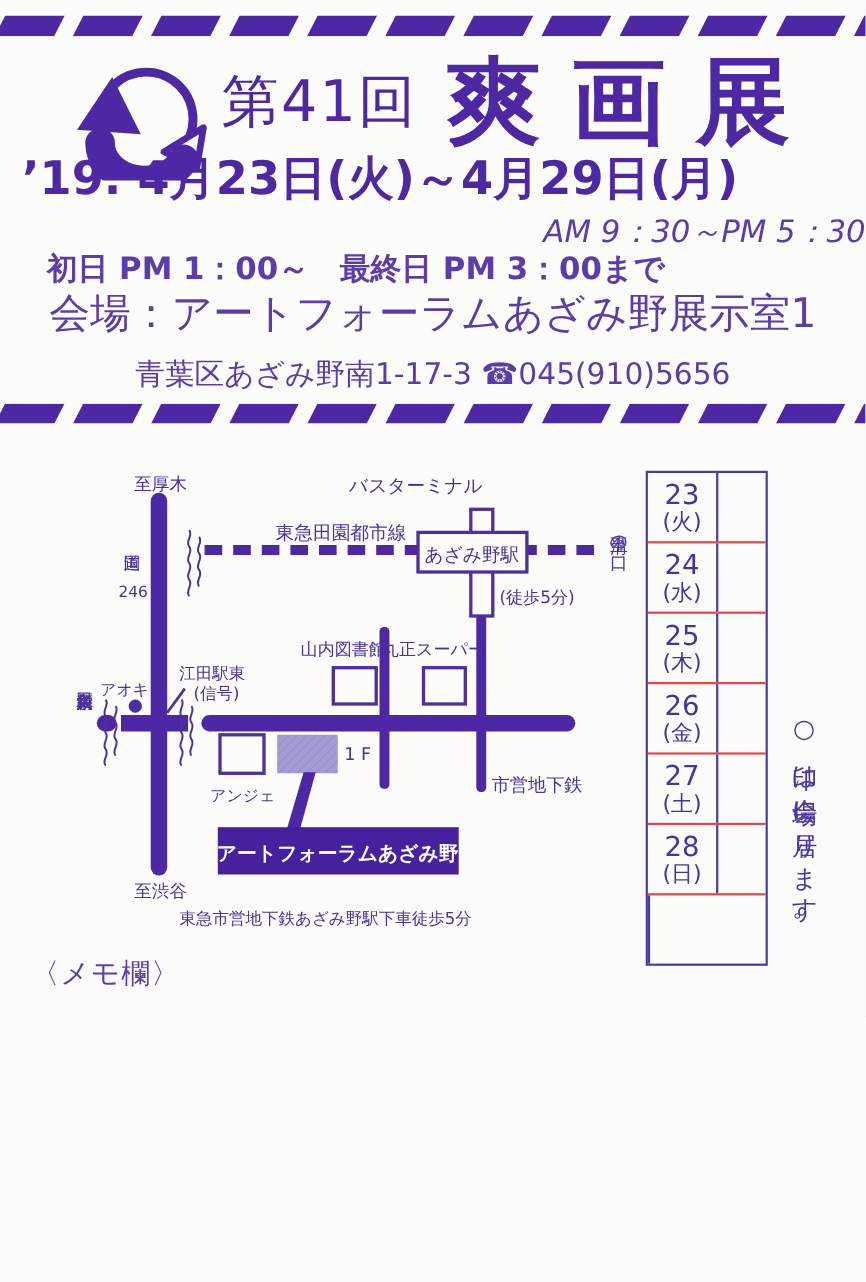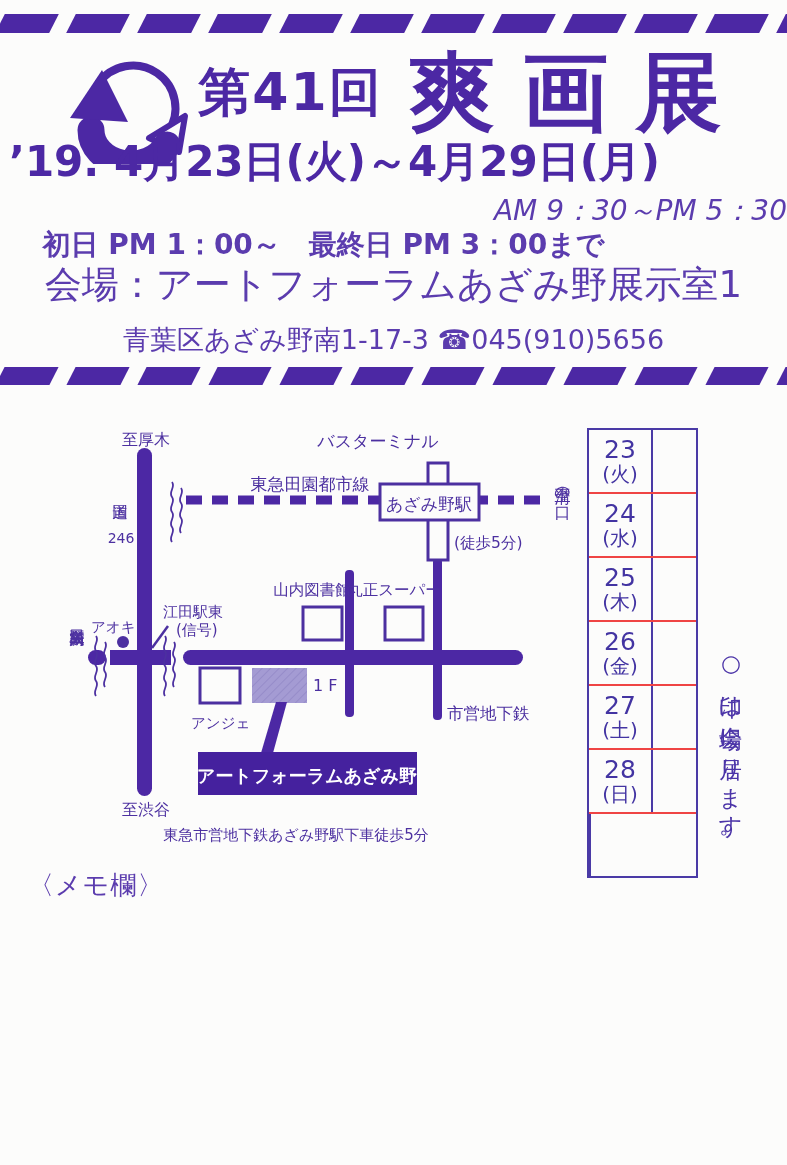--- a/index.html
+++ b/index.html
@@ -16,23 +16,23 @@
     color:var(--ink);
   }
   .abs{position:absolute;}
   
   .stripe-band{position:absolute;left:0;width:100%;height:19px;display:flex;gap:17px;overflow:hidden;}
   .stripe-band .sp{flex:0 0 54px;height:100%;background:var(--accent);transform:skewX(-27deg);}
   .band-top{top:14px;}
   .band-mid{top:367px;height:18px;}
   
   .title-row{top:44px;left:150px;width:620px;height:98px;display:flex;align-items:center;justify-content:center;gap:26px;}
-  .title-prefix{font-size:52px;font-weight:700;color:var(--accent);letter-spacing:2px;white-space:nowrap;}
+  .title-prefix{font-size:52px;font-weight:400;color:var(--accent);letter-spacing:2px;white-space:nowrap;}
   .title-main{font-size:86px;font-weight:700;color:var(--accent);letter-spacing:0.32em;white-space:nowrap;margin-right:-0.32em;}
-  .date-line{top:134px;left:0;width:669px;text-align:center;font-size:42px;font-weight:700;color:var(--accent);white-space:nowrap;}
+  .date-line{top:134px;left:0;width:669px;font-size:42px;font-weight:700;color:var(--accent);white-space:nowrap;padding-left:20px;}
   .hours-line{top:192px;left:0;width:787px;text-align:right;font-size:28px;color:var(--ink);white-space:nowrap;font-style:italic;}
   .hours-note{top:226px;left:0;width:647px;text-align:center;font-size:28px;color:var(--ink);white-space:nowrap;font-weight:bold;}
   .venue-line{top:260px;left:0;width:787px;text-align:center;font-size:37px;color:var(--ink);white-space:nowrap;}
   .address-line{top:322px;left:0;width:787px;text-align:center;font-size:27px;color:var(--ink);white-space:nowrap;}
   
   .calendar{top:428px;left:587px;width:111px;border:2px solid #4a3aa6;box-sizing:border-box;background:#fcfcfb;}
   .cal-row{display:flex;height:62px;border-top:2px solid #ef4444;}
   .cal-row:first-child{border-top:none;}
   .cal-day{width:62px;box-sizing:border-box;display:flex;flex-direction:column;align-items:center;justify-content:center;color:#4334a2;line-height:1.05;}
   .cal-day .d{font-size:25px;}

